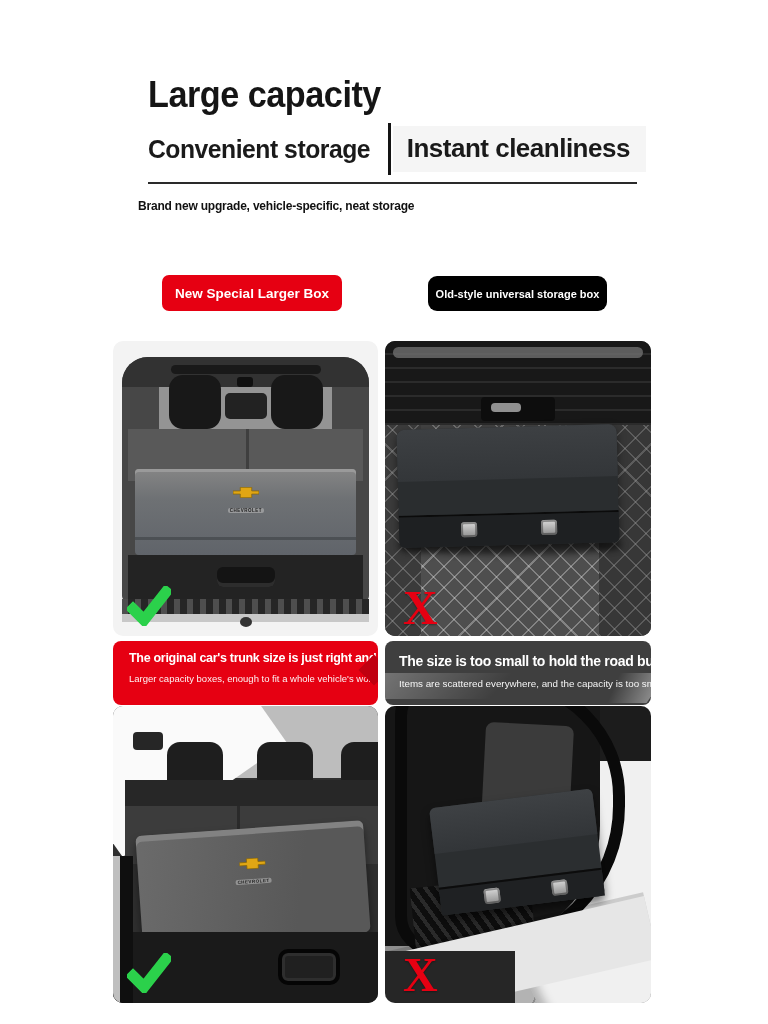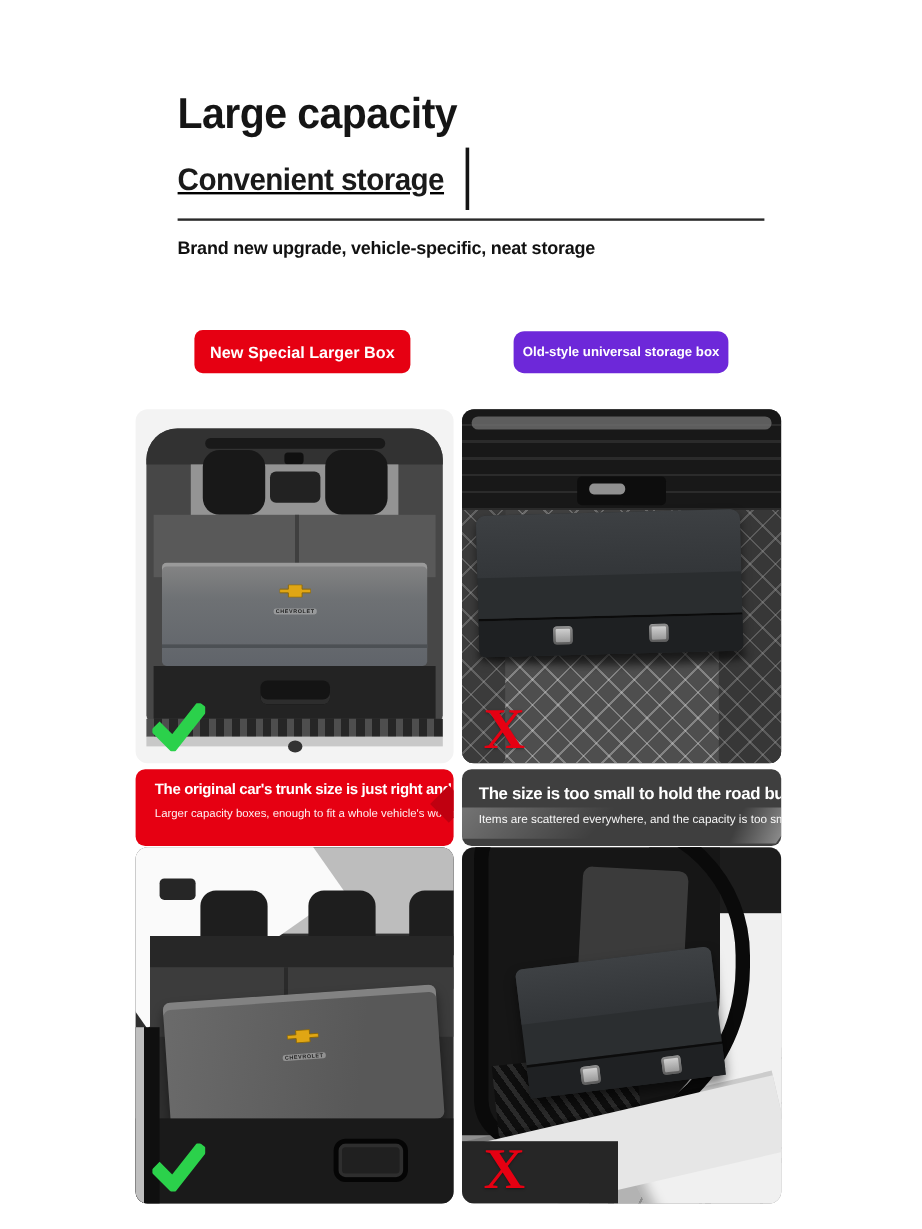--- a/index.html
+++ b/index.html
@@ -3,34 +3,34 @@
 <meta charset="utf-8">
 <style>
   * { margin:0; padding:0; box-sizing:border-box; }
   html,body { background:#ffffff; }
   body { font-family:"Liberation Sans", sans-serif; }
   .page { position:relative; width:768px; height:1024px; background:#ffffff; overflow:hidden; margin:0 auto; }
 
   
   .title { position:absolute; left:148px; top:74px; font-size:36px; font-weight:bold; color:#151515;
            letter-spacing:-0.5px; transform:scaleX(.95); transform-origin:left; white-space:nowrap; }
-  .subtitle-row { position:absolute; left:148px; top:126px; height:46px; display:flex; align-items:center;text-decoration:underline; }
+  .subtitle-row { position:absolute; left:148px; top:126px; height:46px; display:flex; align-items:center; }
   .subtitle-left { font-size:26px; font-weight:bold; color:#1a1a1a; letter-spacing:-0.5px;
                    transform:scaleX(.95); transform-origin:left; white-space:nowrap; }
   .subtitle-divider { width:3px; height:52px; background:#141414; margin:0 2px 0 6px; }
   .subtitle-right { font-size:26px; font-weight:bold; color:#1a1a1a; letter-spacing:-0.5px;
                     background:#f5f5f5; padding:7px 16px 8px 14px; white-space:nowrap; }
   .header-rule { position:absolute; left:148px; top:182px; width:489px; height:2px; background:#2a2a2a; }
-  .tagline { position:absolute; left:148px; top:199px; font-size:15px; font-weight:bold; color:#111; letter-spacing:-0.2px;text-align:center; }
+  .tagline { position:absolute; left:138px; top:199px; font-size:12px; font-weight:bold; color:#111; letter-spacing:-0.2px;text-align:center; }
 
   
   .pill { position:absolute; display:flex; align-items:center; justify-content:center;
           color:#fff; font-weight:bold; white-space:nowrap; cursor:pointer; }
   .pill-new { left:162px; top:275px; width:180px; height:36px; background:#e60012; border-radius:7px; font-size:13.5px; }
-  .pill-old { left:428px; top:276px; width:179px; height:35px; background:#6d28d9; border-radius:9px; font-size:11px; }
+  .pill-old { left:428px; top:276px; width:179px; height:35px; background:#000000; border-radius:9px; font-size:11px; }
 
   
   .tile { position:absolute; border-radius:10px; overflow:hidden; }
   .t1 { left:113px; top:341px; width:265px; height:295px; }
   .t2 { left:385px; top:341px; width:266px; height:295px; }
   .t3 { left:113px; top:706px; width:265px; height:297px; }
   .t4 { left:385px; top:706px; width:266px; height:297px; }
   .layer { position:absolute; }
 
   
@@ -153,20 +153,21 @@
 </style>
 </head>
 <body>
 
 <div class="page">
 
   <div class="title">Large capacity</div>
   <div class="subtitle-row">
     <span class="subtitle-left">Convenient storage</span>
     <span class="subtitle-divider"></span>
+    <span class="subtitle-right">Instant cleanliness</span>
   </div>
   <div class="header-rule"></div>
   <div class="tagline">Brand new upgrade, vehicle-specific, neat storage</div>
 
   <div class="pill pill-new">New Special Larger Box</div>
   <div class="pill pill-old">Old-style universal storage box</div>
 
   <div class="tile t1 s1">
     <div class="layer s1-cabin"></div>
     <div class="layer s1-roof"></div>

